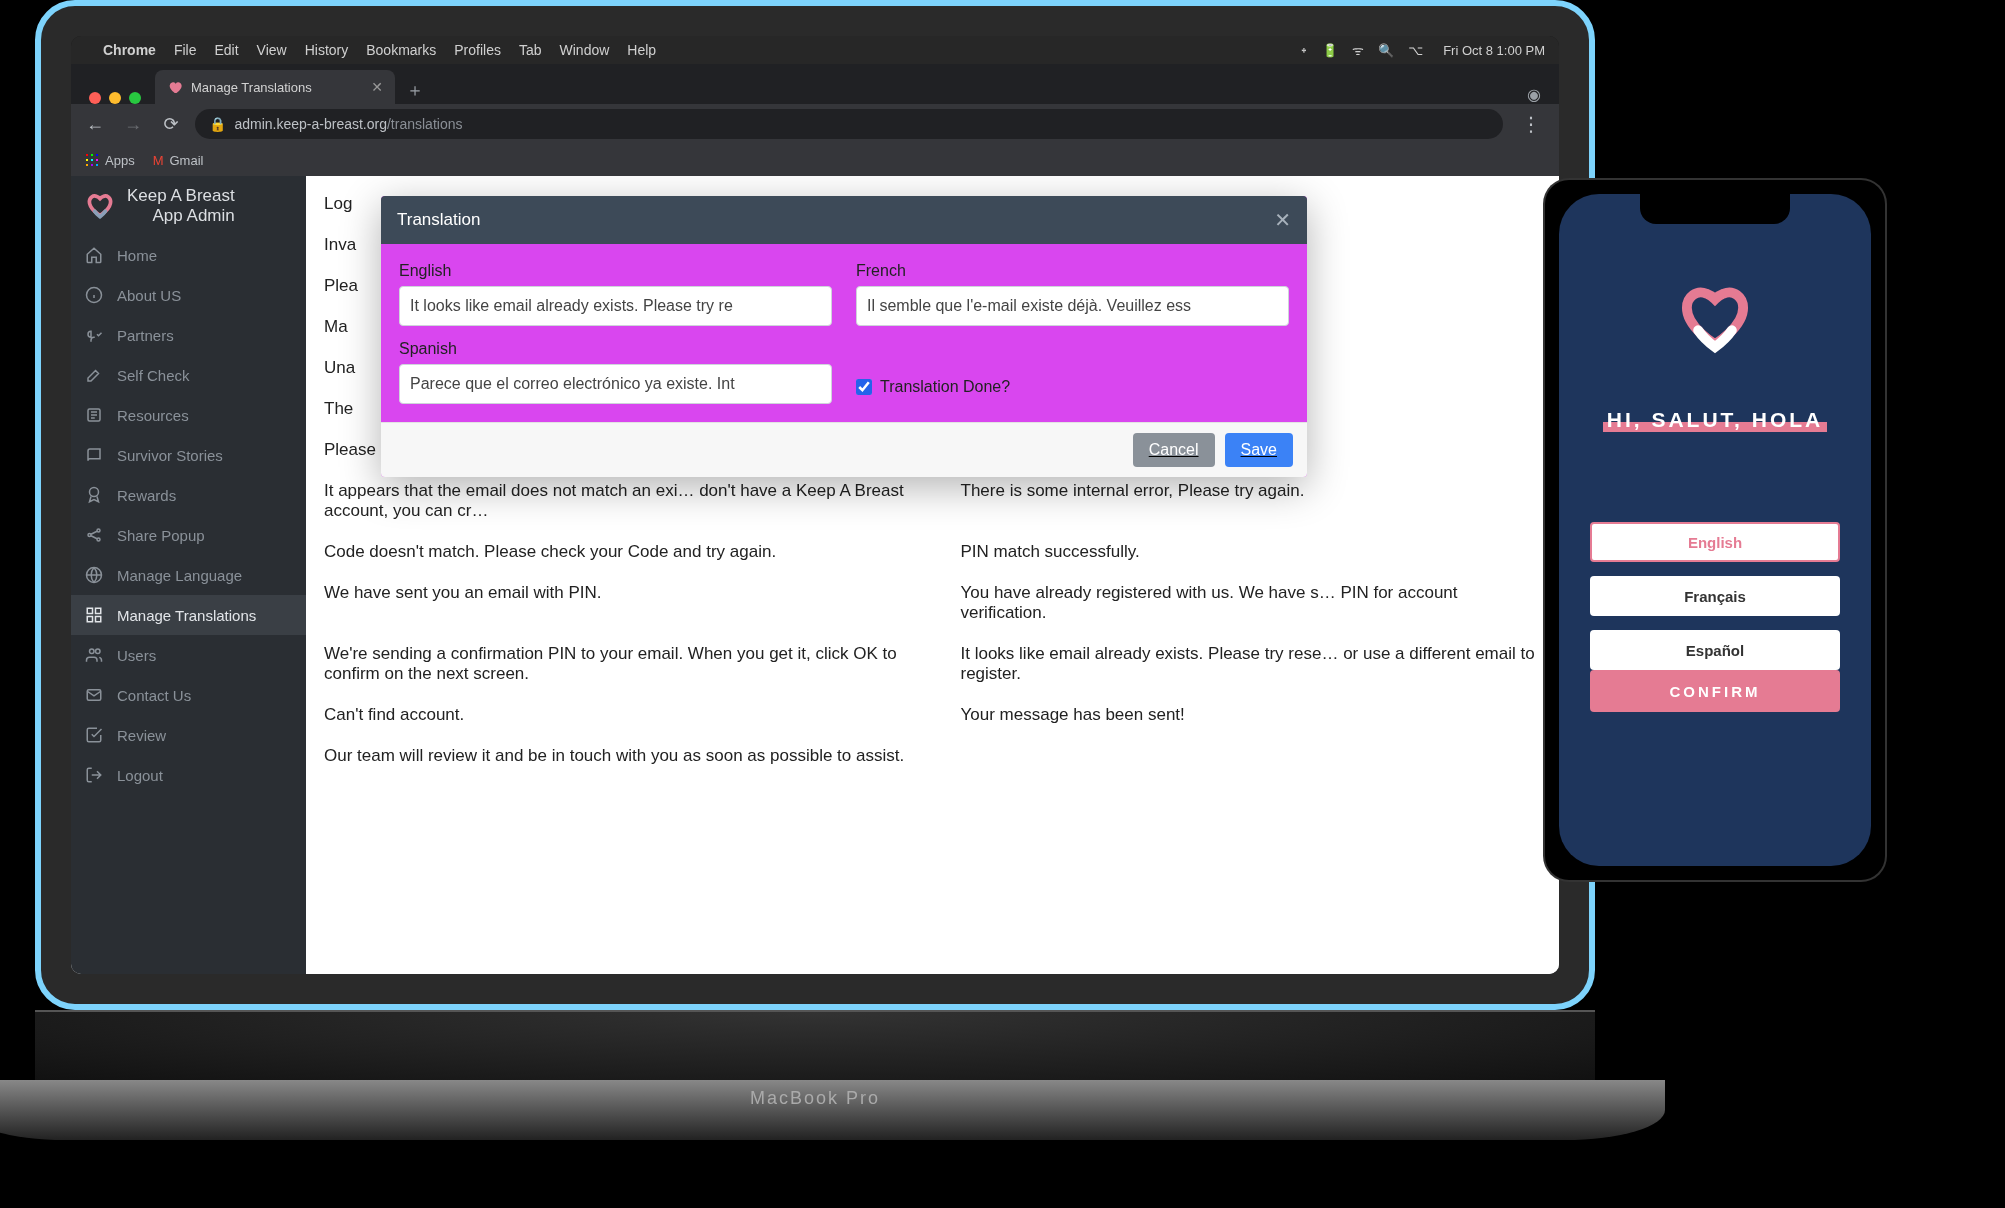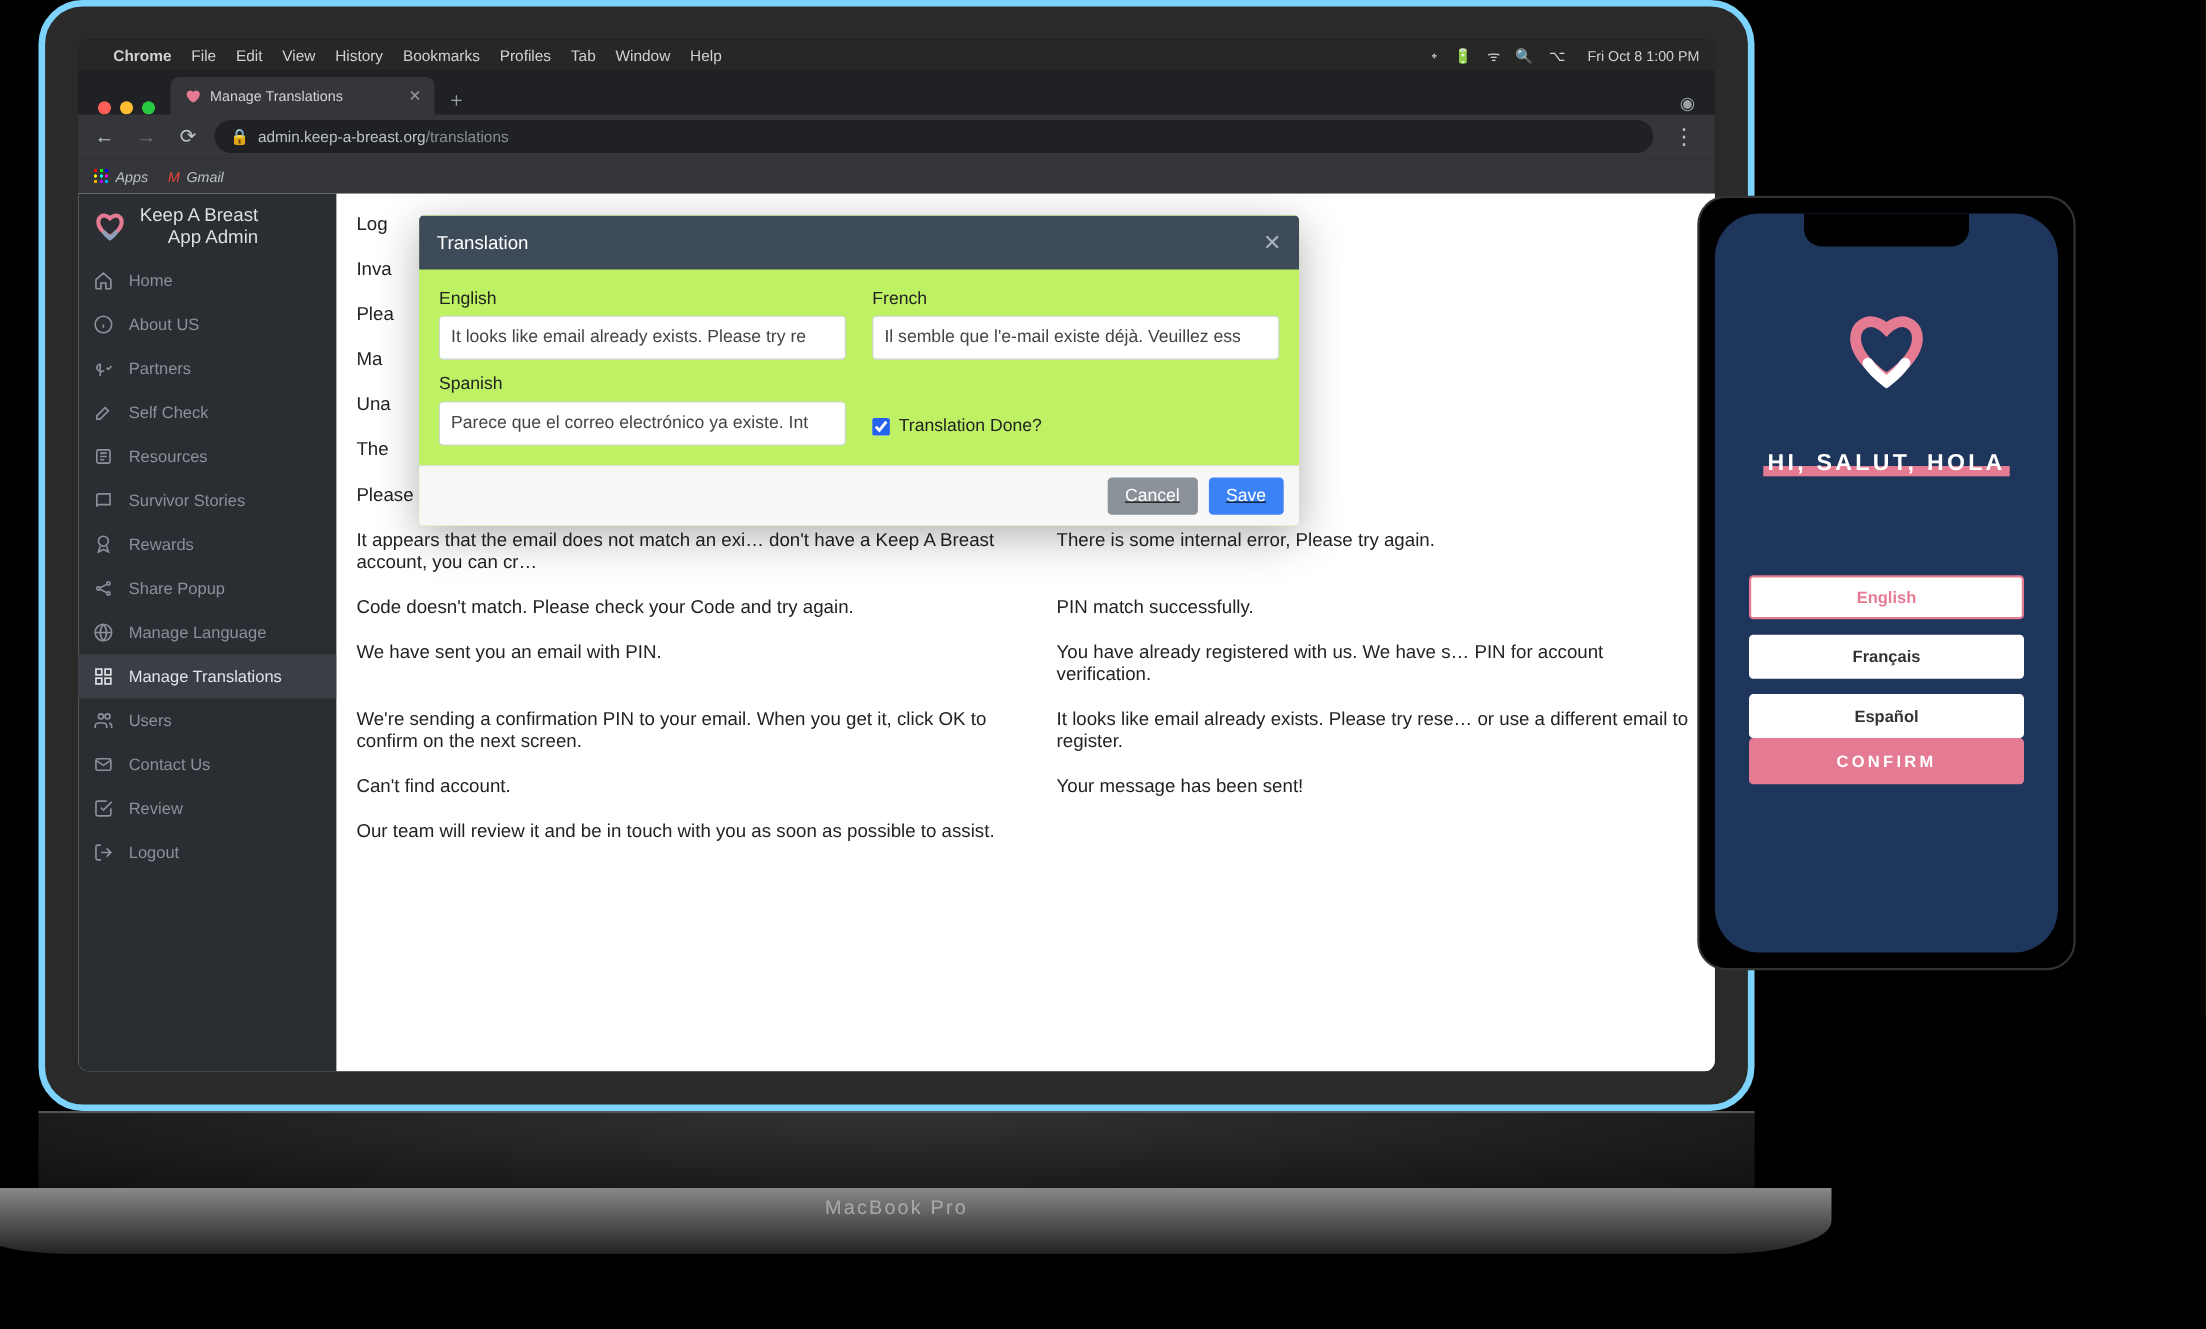--- a/index.html
+++ b/index.html
@@ -30,21 +30,21 @@
 .tab { background: #35363a; color: #d2d2d2; height: 34px; display: flex; align-items: center; padding: 0 12px; border-radius: 8px 8px 0 0; font-size: 13px; gap: 8px; min-width: 240px; }
 .tab .favicon { width: 16px; height: 16px; display: inline-block; }
 .tab .close { color: #999; font-size: 14px; margin-left: auto; }
 .newtab { width: 28px; height: 28px; color: #9aa0a6; display: flex; align-items: center; justify-content: center; font-size: 18px; }
 .ext-right { margin-left: auto; padding-right: 8px; color: #9aa0a6; }
 .url-row { height: 40px; display: flex; align-items: center; padding: 0 10px; gap: 10px; background: #35363a; }
 .navbtn { color: #bdc1c6; width: 28px; text-align: center; font-size: 18px; }
 .urlbar { flex: 1; background: #202124; border-radius: 20px; height: 30px; display: flex; align-items: center; padding: 0 14px; color: #bdc1c6; font-size: 14px; gap: 8px; }
 .kebab { color: #bdc1c6; font-size: 20px; padding: 0 8px; }
 .bookmarks { height: 32px; display: flex; align-items: center; gap: 18px; padding: 0 14px; font-size: 13px; color: #bdc1c6; background: #35363a; }
-.bookmarks .bkm { display: flex; align-items: center; gap: 6px; font-style: italic; }
+.bookmarks .bkm { display: flex; align-items: center; gap: 6px; }
 .apps-icon { width: 14px; height: 14px; display: inline-block; background:
   radial-gradient(circle at 2px 2px,#f00 1.5px,transparent 1.5px),
   radial-gradient(circle at 7px 2px,#0f0 1.5px,transparent 1.5px),
   radial-gradient(circle at 12px 2px,#00f 1.5px,transparent 1.5px),
   radial-gradient(circle at 2px 7px,#ff0 1.5px,transparent 1.5px),
   radial-gradient(circle at 7px 7px,#0ff 1.5px,transparent 1.5px),
   radial-gradient(circle at 12px 7px,#f0f 1.5px,transparent 1.5px),
   radial-gradient(circle at 2px 12px,#fa0 1.5px,transparent 1.5px),
   radial-gradient(circle at 7px 12px,#a0f 1.5px,transparent 1.5px),
   radial-gradient(circle at 12px 12px,#0af 1.5px,transparent 1.5px); }
@@ -59,21 +59,21 @@
 .sidebar-item svg, .sidebar-item .ic { width: 18px; height: 18px; stroke: #8a9199; }
 .sidebar-item.active { background: #3a3f45; color: #e2e5e9; }
 .sidebar-item.active svg { stroke: #e2e5e9; }
 
 .main { flex: 1; background: #fff; overflow: hidden; position: relative; padding: 8px 0; }
 .rows { display: grid; grid-template-columns: 1fr 1fr; column-gap: 20px; }
 .cell { padding: 10px 18px; font-size: 17px; color: #222; border-bottom: 1px solid transparent; }
 
 
 .modal-backdrop { position: absolute; inset: 0; pointer-events: none; }
-.modal { position: absolute; top: 20px; left: 310px; width: 800px; background: #bef264; border-radius: 4px; box-shadow: 0 10px 40px rgba(0,0,0,.3); overflow: hidden; }
+.modal { position: absolute; top: 20px; left: 310px; width: 926px; background: #d946ef; border-radius: 4px; box-shadow: 0 10px 40px rgba(0,0,0,.3); overflow: hidden; }
 .modal-header { background: #3d4a58; color: #fff; padding: 12px 16px; display: flex; justify-content: space-between; align-items: center; font-size: 17px; }
 .modal-header .x { color: #a8b2bc; font-size: 20px; cursor: pointer; }
 .modal-body { padding: 18px; display: grid; grid-template-columns: 1fr 1fr; gap: 14px 24px; }
 .field label { display: block; font-size: 16px; color: #222; margin-bottom: 6px; }
 .field input[type=text] { width: 100%; height: 40px; border: 1px solid #ced4da; border-radius: 4px; padding: 0 10px; font-size: 16px; color: #444; }
 .check-row { display: flex; align-items: center; gap: 8px; padding-top: 30px; font-size: 16px; color: #222; }
 .check-row input { width: 16px; height: 16px; accent-color: #2563eb; }
 .modal-footer { background: #f7f7f7; padding: 10px 14px; display: flex; justify-content: flex-end; gap: 10px; border-top: 1px solid #e3e3e3; text-decoration: underline; }
 .btn { border: none; border-radius: 4px; padding: 8px 16px; font-size: 16px; cursor: pointer; }
 .btn-cancel { background: #8a9199; color: #fff; }

